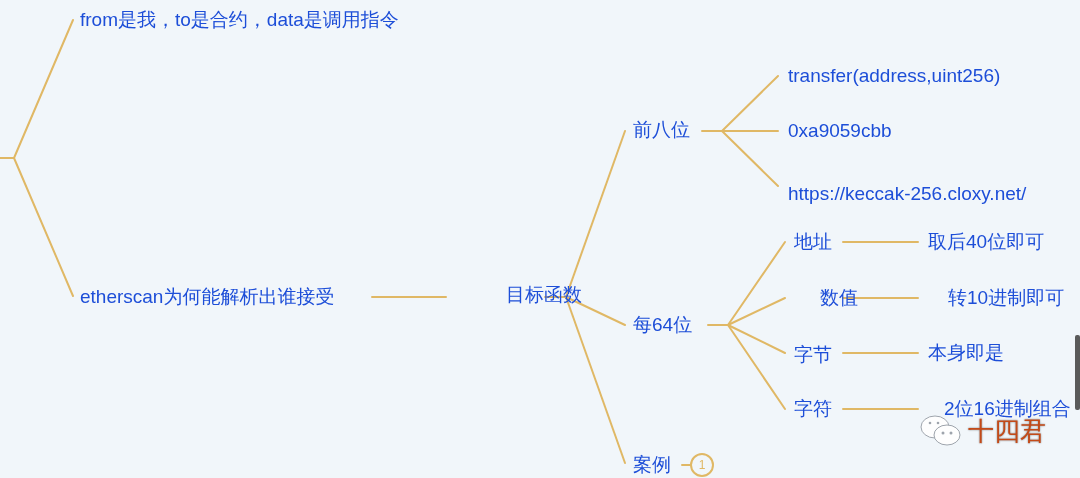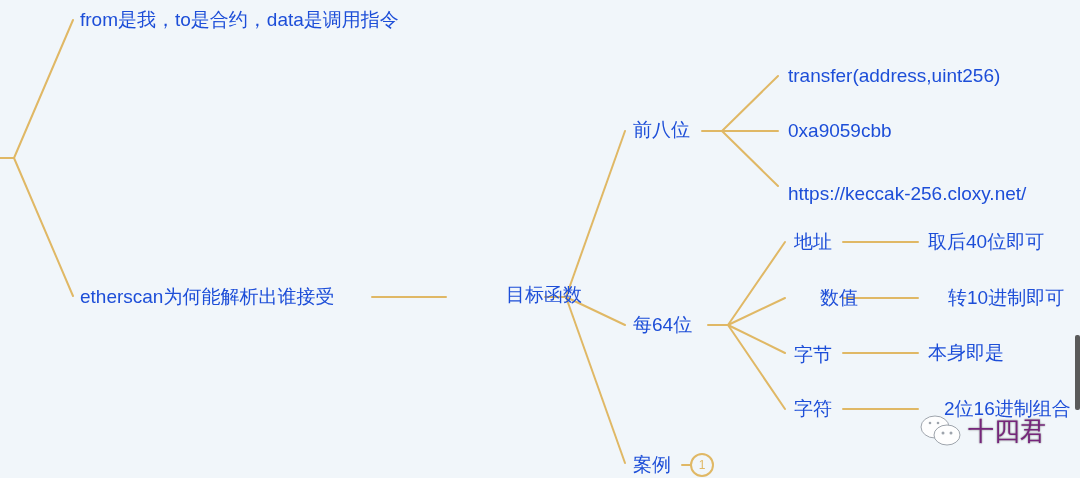--- a/index.html
+++ b/index.html
@@ -35,21 +35,21 @@
     position: absolute;
     right: 0; top: 335px;
     width: 5px; height: 75px;
     background: #5a5a5a;
     border-radius: 2px;
   }
   .watermark {
     position: absolute;
     left: 918px; top: 412px;
     display: flex; align-items: center; gap: 4px;
-    color: #701a75;
+    color: #c2410c;
     font-size: 26px;
     text-shadow: 0 0 2px rgba(0,0,0,0.55);
     opacity: 0.95;
     text-align: center;
   }
   .watermark svg { width: 46px; height: 38px; }
 </style>
 </head>
 <body>
 

